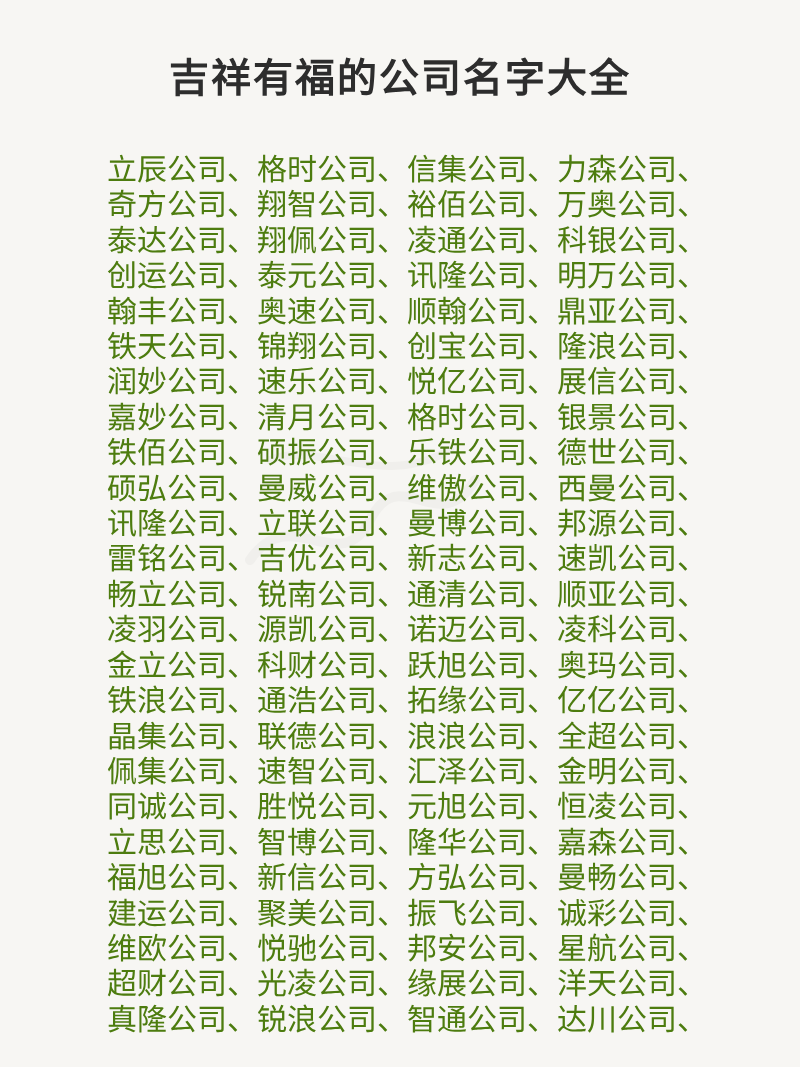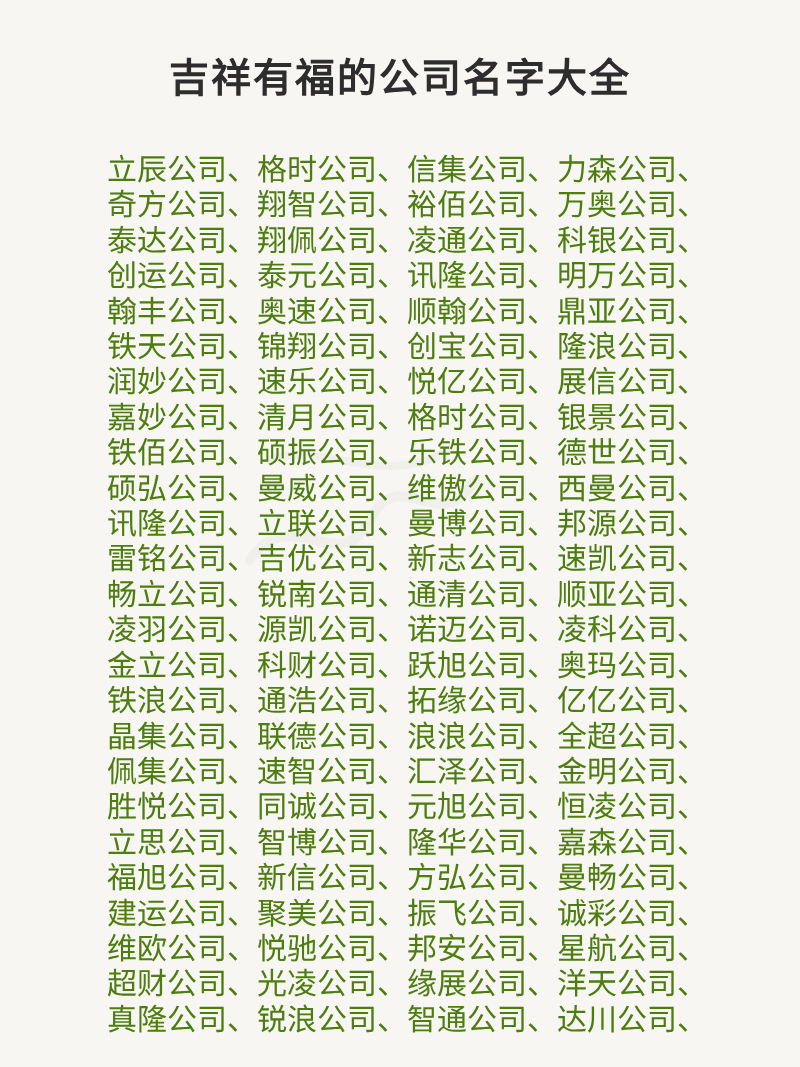--- a/index.html
+++ b/index.html
@@ -168,22 +168,22 @@
         <span class="company-name">浪浪公司、</span>
         <span class="company-name">全超公司、</span>
       </div>
       <div class="name-row">
         <span class="company-name">佩集公司、</span>
         <span class="company-name">速智公司、</span>
         <span class="company-name">汇泽公司、</span>
         <span class="company-name">金明公司、</span>
       </div>
       <div class="name-row">
+        <span class="company-name">同诚公司、</span>
         <span class="company-name">胜悦公司、</span>
-        <span class="company-name">同诚公司、</span>
         <span class="company-name">元旭公司、</span>
         <span class="company-name">恒凌公司、</span>
       </div>
       <div class="name-row">
         <span class="company-name">立思公司、</span>
         <span class="company-name">智博公司、</span>
         <span class="company-name">隆华公司、</span>
         <span class="company-name">嘉森公司、</span>
       </div>
       <div class="name-row">

